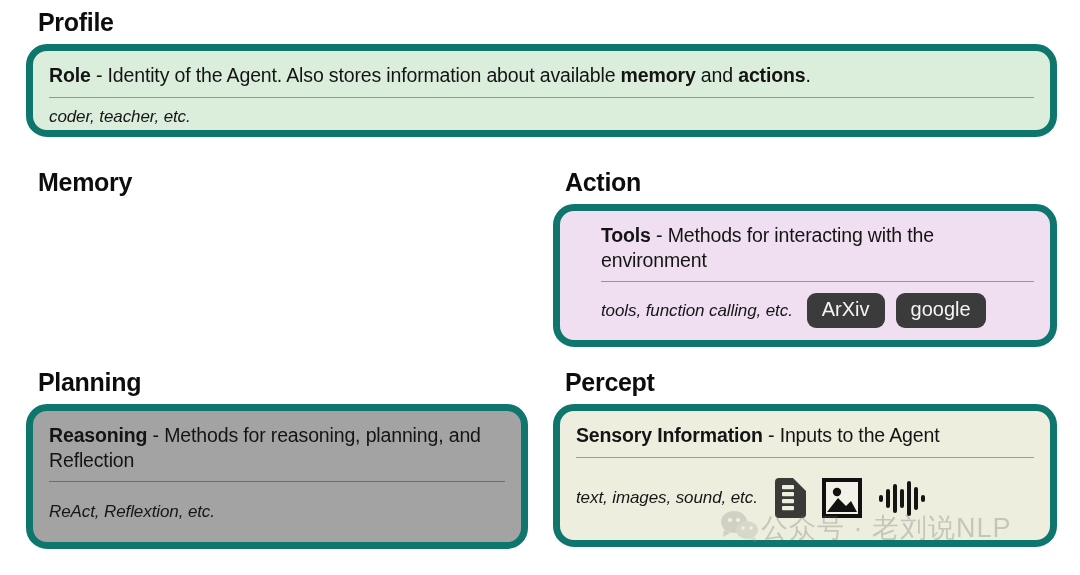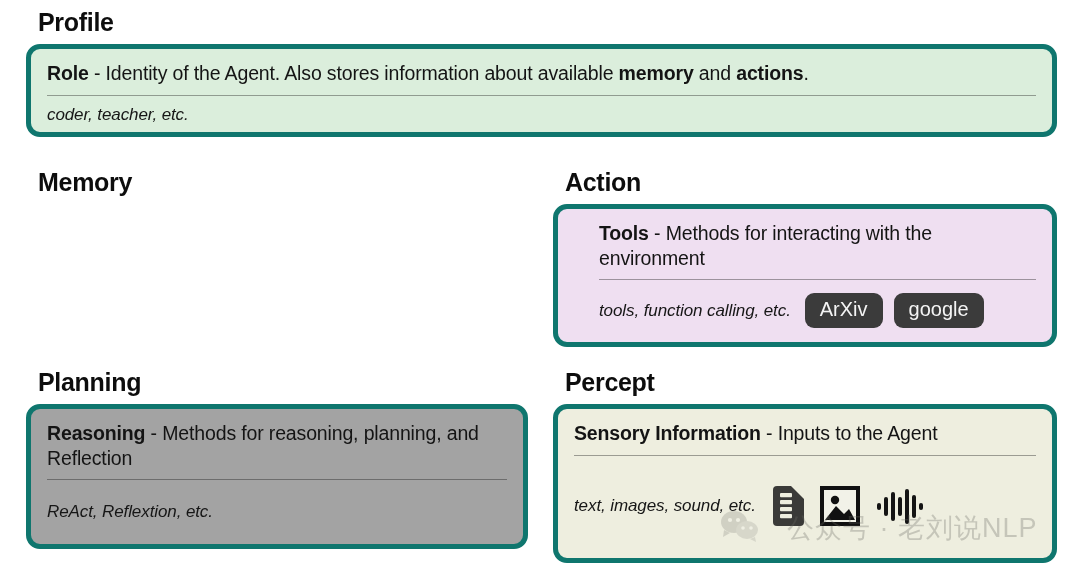--- a/index.html
+++ b/index.html
@@ -30,22 +30,22 @@
     letter-spacing: -0.3px;
     color: #0d0d0d;
     line-height: 1;
     white-space: nowrap;
   }
 
   
   .card {
     position: absolute;
     box-sizing: border-box;
-    border: 5px solid #0f766e;
-    border-radius: 14px;
+    border: 7px solid #0f766e;
+    border-radius: 21px;
     padding: 12px 16px 10px 16px;
     display: flex;
     flex-direction: column;
   }
 
   .card-desc {
     font-size: 19.5px;
     line-height: 1.26;
     color: #141414;
     letter-spacing: -0.15px;
@@ -115,30 +115,30 @@
   #title-memory   { left: 38px;  top: 170px; }
   #card-memory    { left: 26px;  top: 204px; width: 502px; height: 143px; }
 
   #title-action   { left: 565px; top: 170px; }
   #card-action    { left: 553px; top: 204px; width: 504px; height: 143px; padding-left: 41px; }
 
   #title-planning { left: 38px;  top: 370px; }
   #card-planning  { left: 26px;  top: 404px; width: 502px; height: 145px; }
 
   #title-percept  { left: 565px; top: 370px; }
-  #card-percept   { left: 553px; top: 404px; width: 504px; height: 159px; }
+  #card-percept   { left: 553px; top: 404px; width: 504px; height: 143px; }
 
   
   .watermark {
     position: absolute;
     left: 720px;
     top: 510px;
     display: flex;
     align-items: center;
-    gap: 27px;
+    gap: 1px;
     opacity: 0.30;
     pointer-events: none;
   }
   .watermark-text {
     font-size: 27px;
     color: #6a6a63;
     letter-spacing: 1px;
     white-space: nowrap;
   }
   .wechat-logo { display: block; }

